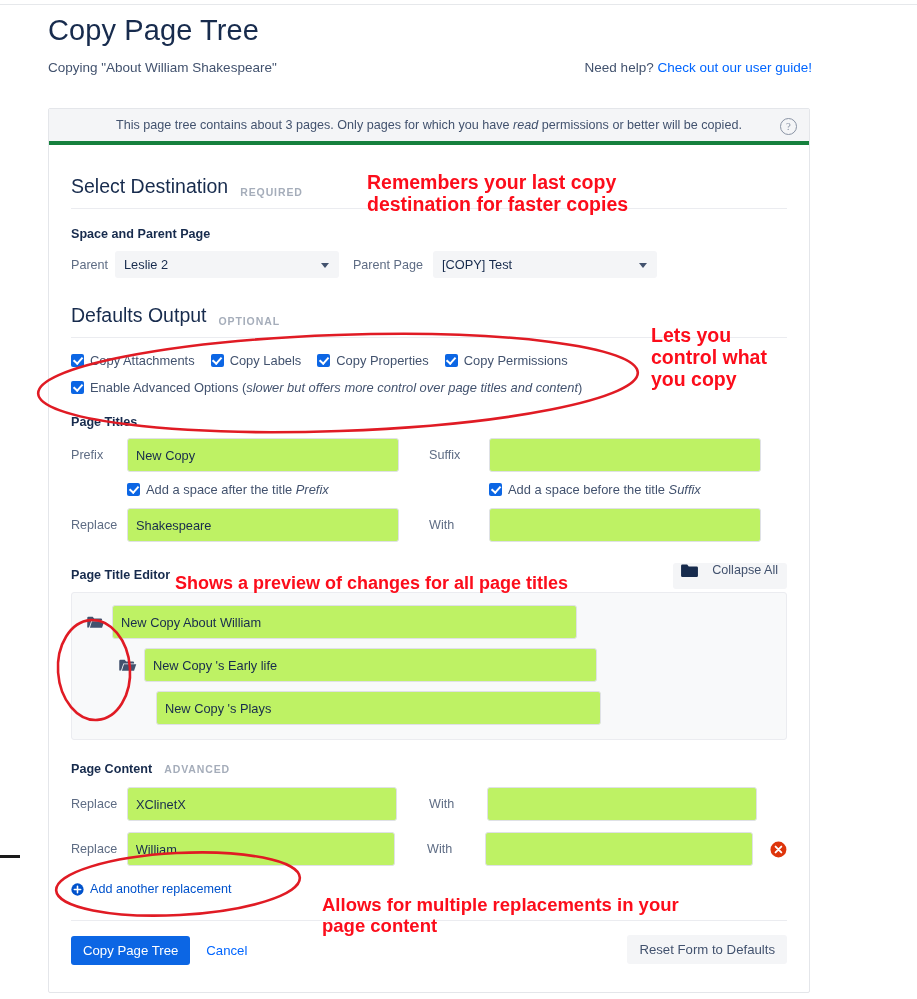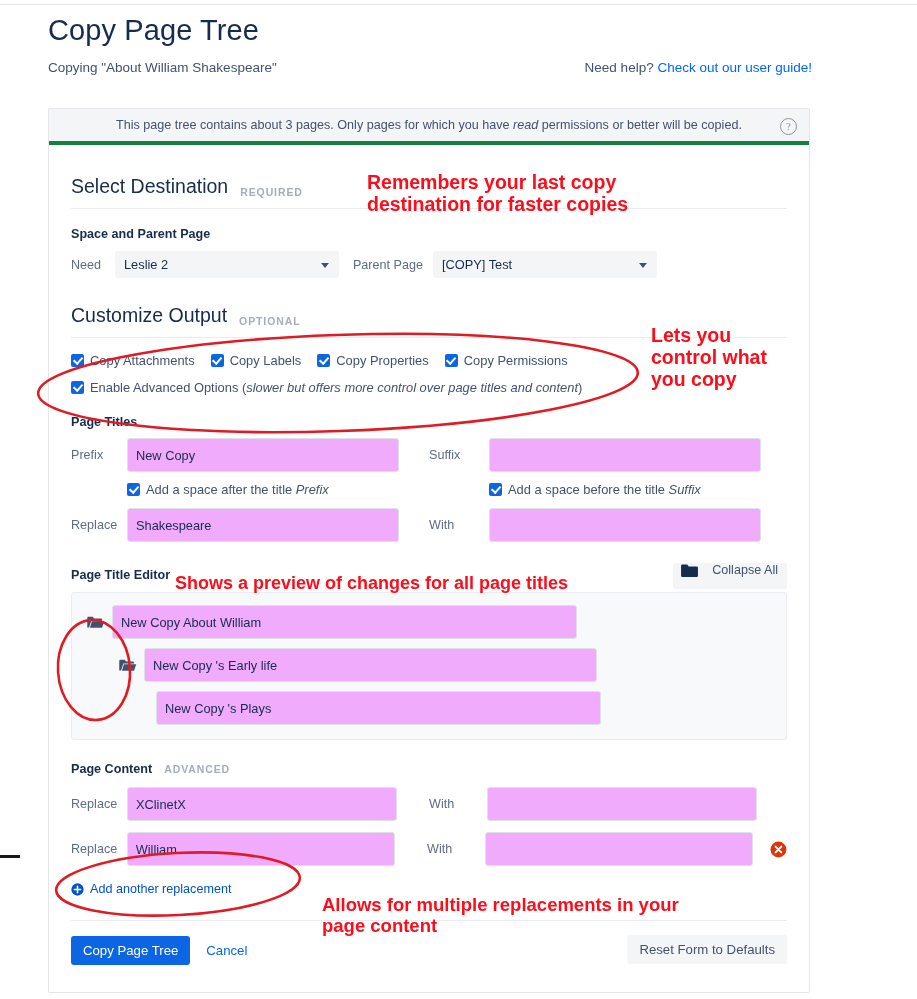--- a/index.html
+++ b/index.html
@@ -59,21 +59,21 @@
   .sect-tag { font-size:10.5px; color:#a5adba; letter-spacing:.9px; font-weight:600; }
   .sect-rule { border-bottom:1px solid #ebecf0; margin-top:10px; }
 
   .sub-head { font-size:12.6px; color:#172b4d; font-weight:700; margin-top:18px; }
 
   
   .row { display:flex; align-items:center; margin-top:10px; }
   .flabel { font-size:12.6px; color:#5e6c84; }
   .ipt {
     height:27px; border:1px solid #dfe1e6; border-radius:3px;
-    background:#f0abfc; font-size:12.8px; color:#172b4d;
+    background:#bef264; font-size:12.8px; color:#172b4d;
     padding:16px 8px; font-family:"Liberation Sans", sans-serif;
     outline:none;
   }
   .sel {
     height:27px; border:1px solid transparent; border-radius:3px;
     background:#f4f5f7; font-size:12.8px; color:#172b4d;
     padding:0 8px; display:flex; align-items:center; position:relative;
   }
   .caret {
     position:absolute; right:9px; top:11px;
@@ -155,34 +155,34 @@
 
       <div class="sect-head">
         <span class="sect-title">Select Destination</span>
         <span class="sect-tag">REQUIRED</span>
       </div>
       <div class="sect-rule"></div>
 
       <div class="sub-head">Space and Parent Page</div>
 
       <div class="row">
-        <span class="flabel" style="width:44px">Need</span>
+        <span class="flabel" style="width:44px">Parent</span>
         <div class="sel" style="width:224px">
           <span>Leslie 2</span>
           <span class="caret"></span>
         </div>
         <span class="flabel" style="width:94px; text-align:right; padding-right:10px">Parent Page</span>
         <div class="sel" style="width:224px">
           <span>[COPY] Test</span>
           <span class="caret"></span>
         </div>
       </div>
 
       <div class="sect-head" style="margin-top:26px">
-        <span class="sect-title">Customize Output</span>
+        <span class="sect-title">Defaults Output</span>
         <span class="sect-tag">OPTIONAL</span>
       </div>
       <div class="sect-rule"></div>
 
       <div class="cbrow" style="margin-top:15px">
         <span class="cb"></span>
         <span class="cblabel">Copy Attachments</span>
         <span class="cb"></span>
         <span class="cblabel">Copy Labels</span>
         <span class="cb"></span>

